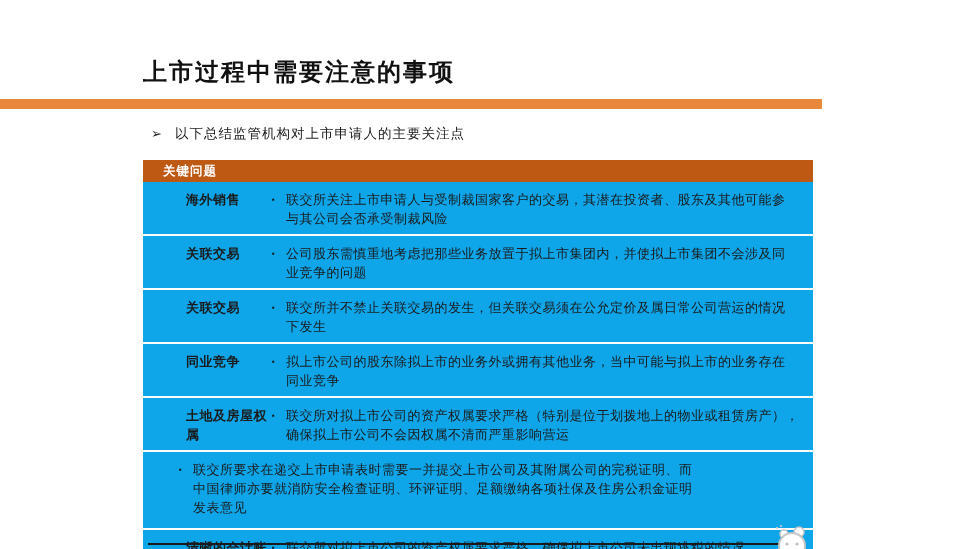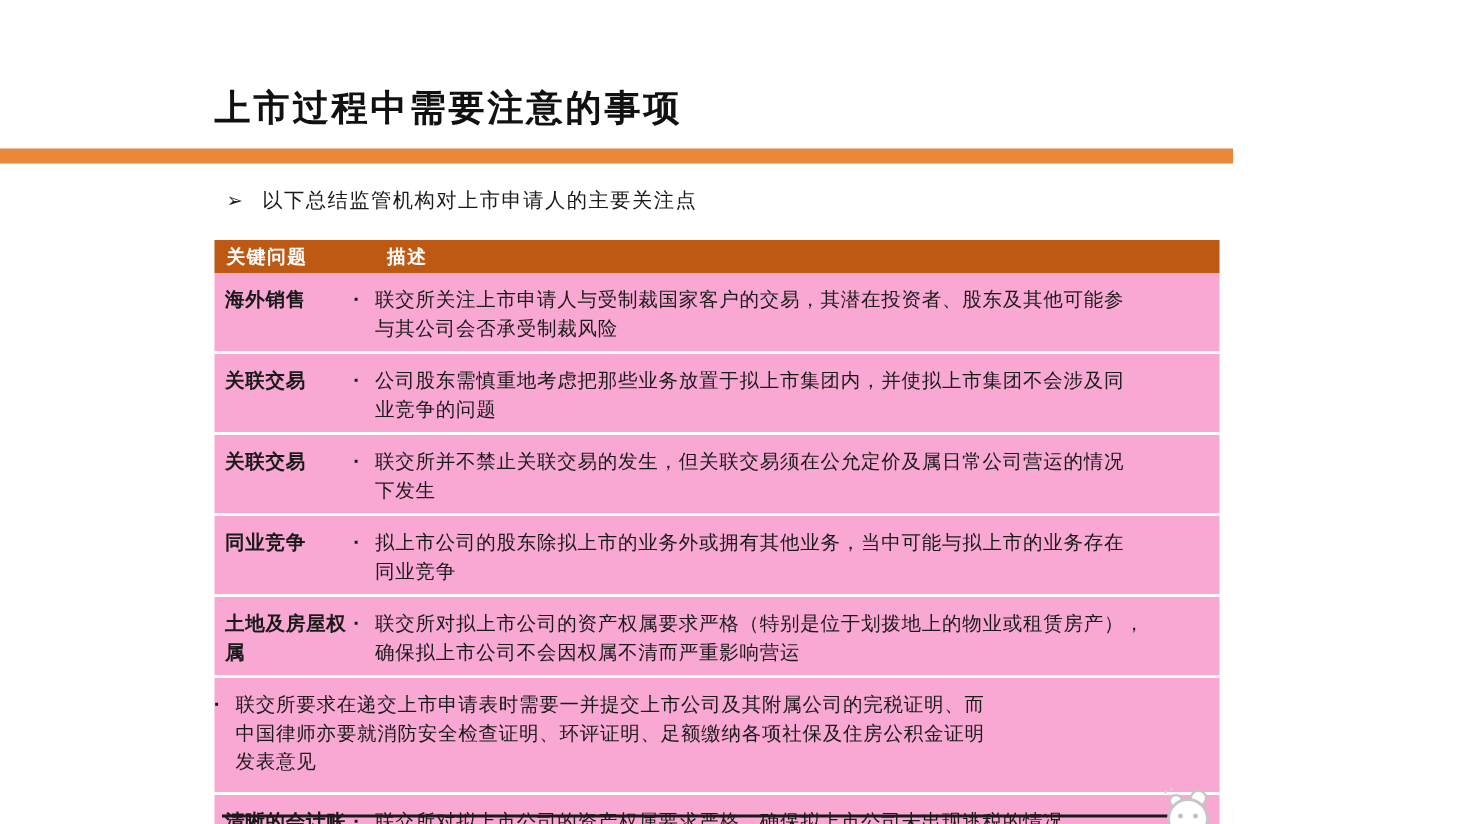--- a/index.html
+++ b/index.html
@@ -12,23 +12,23 @@
     letter-spacing:2px;color:#111111;
   }
   .accent-bar{position:absolute;left:0;top:67px;width:977px;height:10px;background:#E9873A;}
   .intro{position:absolute;left:151px;top:93px;font-size:13.5px;letter-spacing:1px;display:flex;align-items:center;}
   .intro .marker{font-size:13px;color:#222;margin-right:13px;letter-spacing:0;}
   .tbl{position:absolute;left:143px;top:128px;width:670px;font-size:13px;line-height:19px;}
   .thead{
     display:flex;background:#BE5914;color:#ffffff;height:22px;align-items:center;
     font-weight:bold;font-size:12.5px;letter-spacing:1px;
   }
-  .thead .h-key{width:93px;box-sizing:border-box;padding-left:8px;}
+  .thead .h-key{width:93px;box-sizing:border-box;padding-left:20px;}
   .thead .h-desc{flex:1;box-sizing:border-box;padding-left:22px;}
-  .trow{display:flex;background:#f9a8d4;border-bottom:2px solid #fcfcfb;box-sizing:border-box;}
+  .trow{display:flex;background:#0ea5e9;border-bottom:2px solid #fcfcfb;box-sizing:border-box;padding-left:36px;}
   .trow:last-child{border-bottom:none;}
   .c-key{
     width:93px;box-sizing:border-box;padding:8px 2px 6px 7px;font-weight:bold;
     letter-spacing:0.5px;white-space:pre-line;
   }
   .c-desc{flex:1;box-sizing:border-box;padding:8px 6px 6px 0;display:flex;}
   .c-desc .bullet{width:14px;flex:0 0 14px;font-size:8px;line-height:19px;color:#111;}
   .c-desc .dtext{white-space:pre-line;letter-spacing:0.5px;}
   .r1{min-height:49px;} .r2{min-height:45px;} .r3{min-height:46px;}
   .r4{min-height:46px;} .r5{min-height:46px;} .r6{min-height:78px;} .r7{min-height:51px;}
@@ -53,21 +53,20 @@
   <div class="accent-bar"></div>
 
   <div class="intro">
     <span class="marker">➢</span>
     <span>以下总结监管机构对上市申请人的主要关注点</span>
   </div>
 
   <div class="tbl">
     <div class="thead">
       <div class="h-key">关键问题</div>
-      <div class="h-desc">描述</div>
     </div>
 
     <div class="trow r1">
       <div class="c-key">海外销售</div>
       <div class="c-desc">
         <span class="bullet">▪</span>
         <span class="dtext">联交所关注上市申请人与受制裁国家客户的交易，其潜在投资者、股东及其他可能参
 与其公司会否承受制裁风险</span>
       </div>
     </div>

